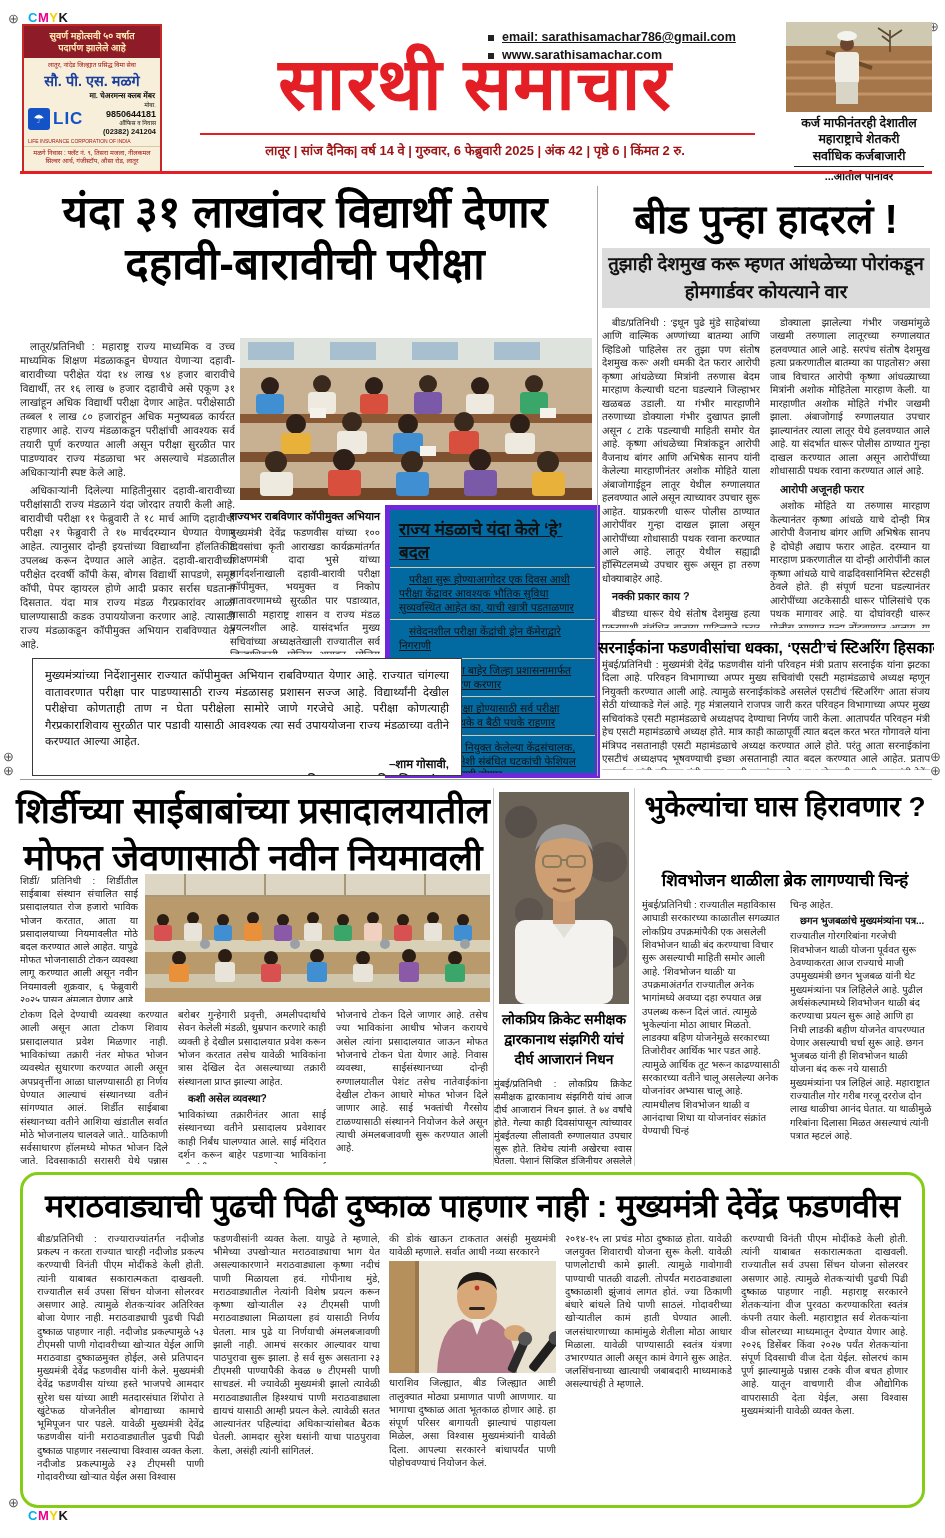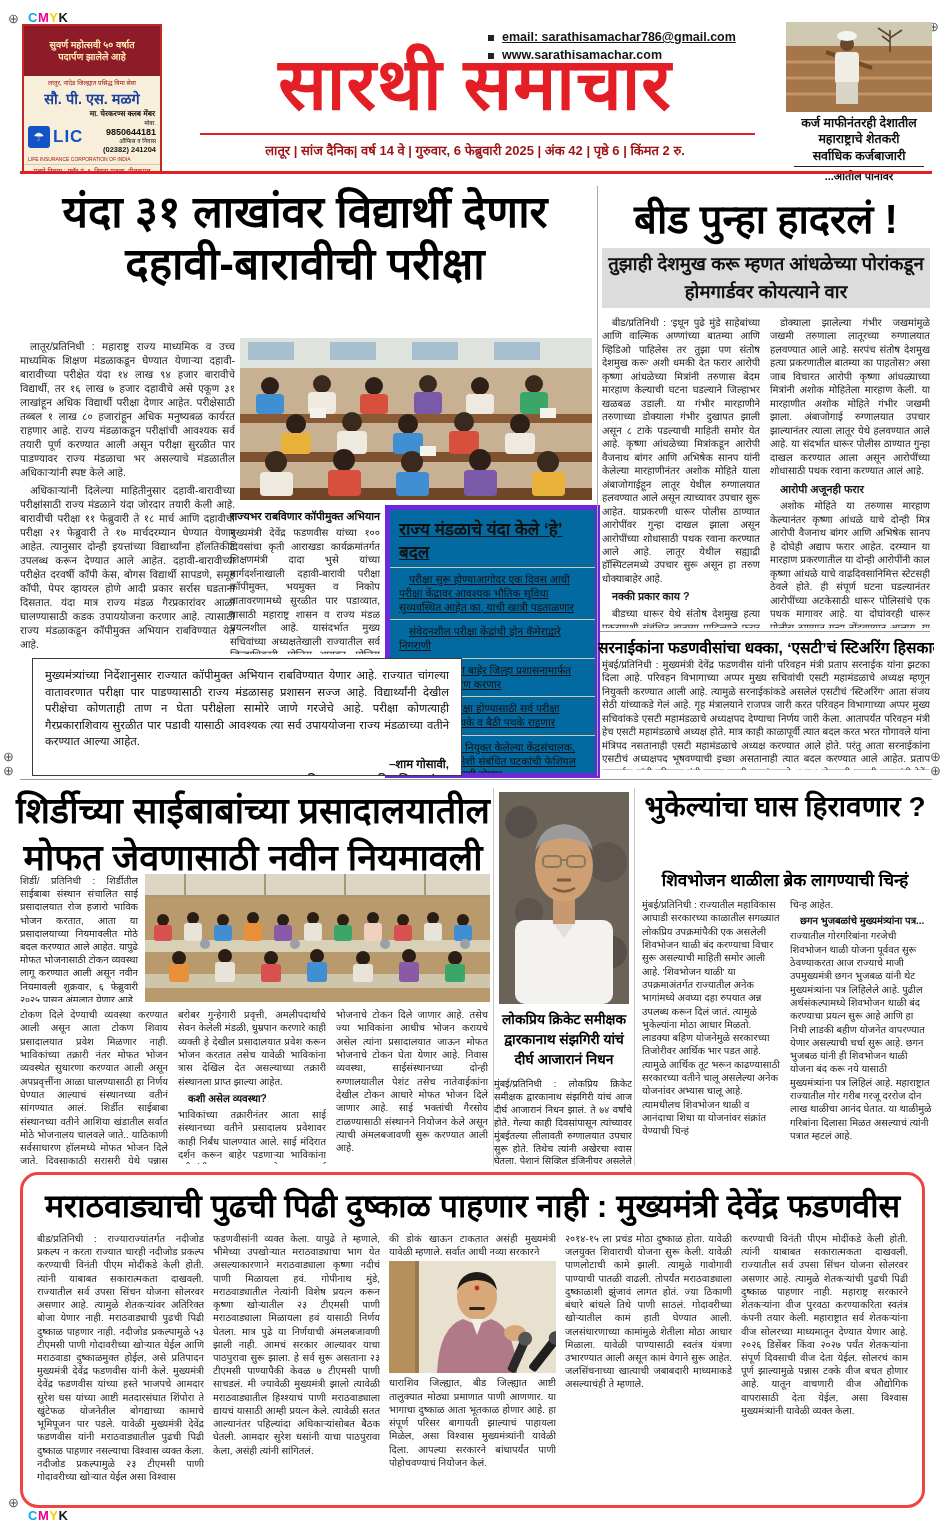--- a/index.html
+++ b/index.html
@@ -11,21 +11,21 @@
   .bt p{margin:0 0 4px;text-indent:10px;}
   .subhead-inline{font-weight:bold;text-align:center;margin:3px 0;font-size:10.8px;}
   .reg{color:#555;font-size:13px;line-height:1;}
   .cmyk span{font-weight:bold;font-size:13px;letter-spacing:.5px;}
   .c1{color:#00aeef}.c2{color:#ec008c}.c3{color:#f5d000}.c4{color:#1a1a1a}
   .rule-red{background:#e31e24;}
   .rule-gray{background:#9a9a9a;}
   .headline{font-weight:bold;color:#000;margin:0;}
   .adbox{border:2px solid #c62828;background:#f7efd9;overflow:hidden;font-size:7px;}
   .adbox .banner{background:#8e1b28;color:#ffe9b0;font-weight:bold;text-align:center;
-                 font-size:9.5px;line-height:1.25;padding:13px 2px;}
+                 font-size:9.5px;line-height:1.25;padding:4px 2px;}
   .adbox .tag{color:#a31515;text-align:center;font-size:6.3px;margin-top:2px;}
   .adbox .name{color:#1a3f9e;font-weight:bold;text-align:center;font-size:14.5px;margin-top:1px;}
   .adbox .desig{font-weight:bold;text-align:right;font-size:7.5px;padding-right:5px;}
   .licrow{display:flex;align-items:center;gap:3px;padding:2px 4px;}
   .licbadge{width:22px;height:22px;background:#1452c8;border-radius:3px;display:flex;
             align-items:center;justify-content:center;color:#fff;font-size:12px;}
   .lictxt{color:#1452c8;font-weight:bold;font-size:17px;letter-spacing:1px;}
   .licphones{margin-left:auto;text-align:right;line-height:1.2;}
   .adbox .addr{color:#a31515;text-align:center;font-size:6.4px;line-height:1.3;
                border-top:1px solid #d9c9a0;margin-top:2px;padding:2px 2px;}
@@ -36,21 +36,21 @@
   .promo{font-weight:bold;text-align:center;}
   .graybox{background:#dcdcdc;font-weight:bold;text-align:center;}
   .yellowbox{background:#0369a1;border:5px solid #6d28d9;overflow:hidden;text-decoration:underline;}
   .yellowbox .ytitle{font-size:17px;font-weight:bold;padding:7px 9px 4px;}
   .yellowbox .yitem{font-size:10.6px;line-height:1.3;padding:5px 9px;border-top:1px solid #cfc8ab;text-indent:10px;}
   .yellowbox .yitem:first-of-type{border-top:none;}
   .quotebox{border:1.5px solid #3a3a3a;background:#fff;padding:8px 12px;overflow:hidden;}
   .quotebox .qtext{font-size:11.4px;line-height:1.45;text-align:justify;}
   .quotebox .qsign1{font-weight:bold;text-align:right;font-size:11.5px;margin-top:6px;}
   .quotebox .qsign2{font-weight:bold;text-align:right;font-size:11px;}
-  .cmbox{border:3px solid #ef4444;border-radius:18px;overflow:hidden;background:#fff;}
+  .cmbox{border:3px solid #84cc16;border-radius:18px;overflow:hidden;background:#fff;}
   .cmcols{display:flex;gap:9px;padding:6px 14px 0;}
   .cmcols .col{flex:1;font-size:9.8px;line-height:1.35;text-align:justify;overflow:hidden;height:252px;color:#1c1c1c;}
   .vline{background:#aaa;width:1px;}
   svg{display:block;}
 </style>
 </head>
 <body>
 
 <div class="page">
 
@@ -58,21 +58,21 @@
   <div class="abs cmyk" style="left:28px;top:8px;"><span class="c1">C</span><span class="c2">M</span><span class="c3">Y</span><span class="c4">K</span></div>
   <div class="abs reg" style="left:928px;top:20px;">⊕</div>
 
   <div class="abs adbox" style="left:22px;top:24px;width:136px;height:146px;">
     <div class="banner">
       <div>सुवर्ण महोत्सवी ५० वर्षात</div>
       <div>पदार्पण झालेले आहे</div>
     </div>
     <div class="tag">लातूर, नांदेड जिल्ह्यात प्रसिद्ध विमा सेवा</div>
     <div class="name">सौ. पी. एस. मळगे</div>
-    <div class="desig">मा. चेरकरण्स क्लब मेंबर</div>
+    <div class="desig">मा. चेअरमन्स क्लब मेंबर</div>
     <div class="licrow">
       <div class="licbadge">☂</div>
       <div class="lictxt">LIC</div>
       <div class="licphones">
         <div style="font-size:6px;">मोबा.</div>
         <div style="font-size:9px;font-weight:bold;">9850644181</div>
         <div style="font-size:6px;">ऑफिस व निवास</div>
         <div style="font-size:7.5px;font-weight:bold;">(02382) 241204</div>
       </div>
     </div>

